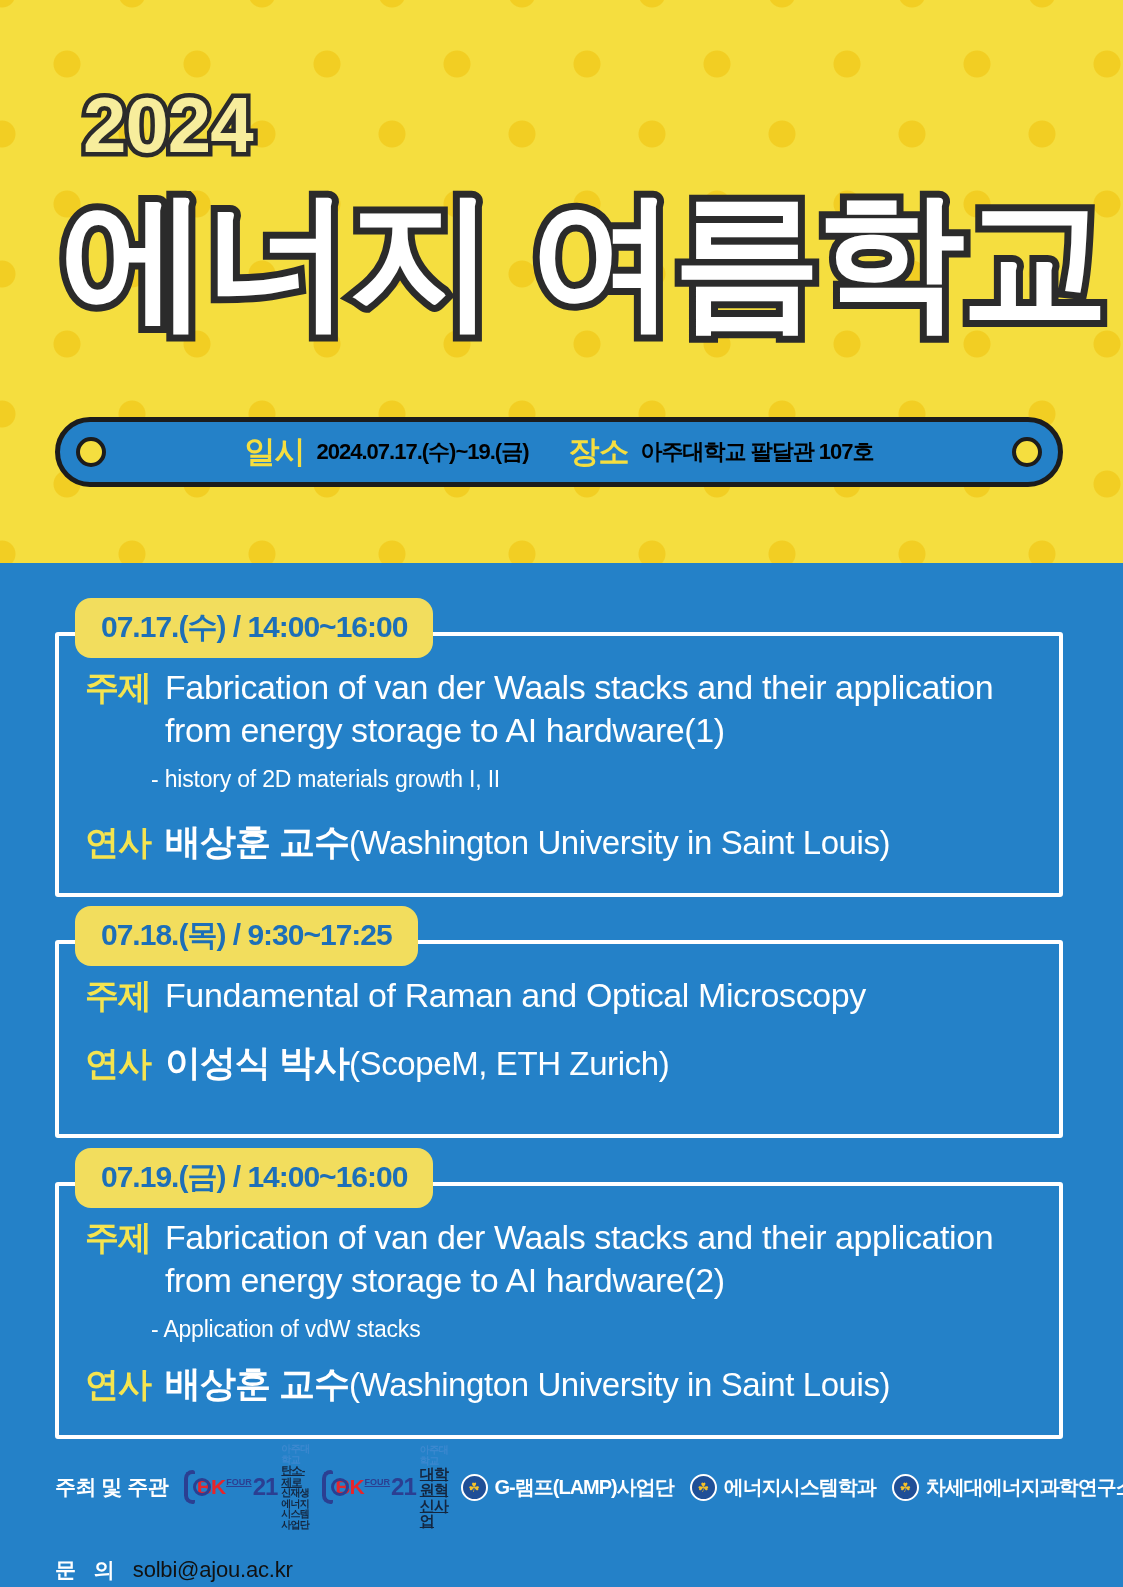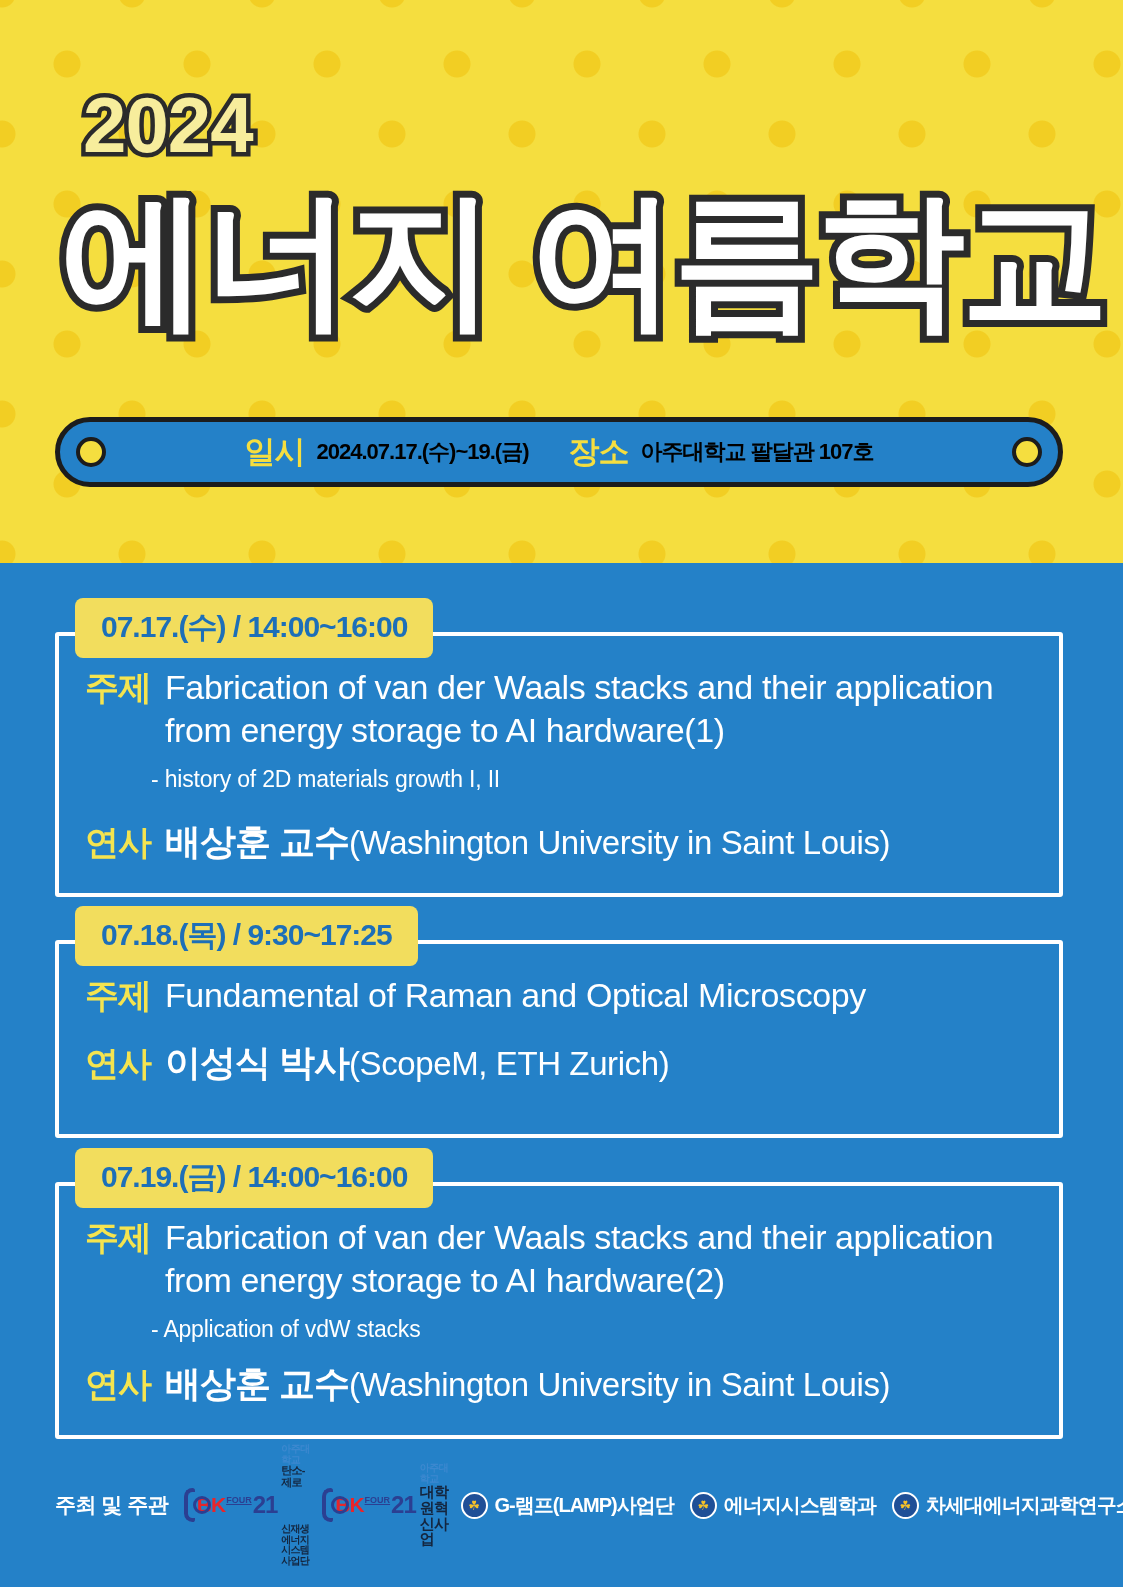--- a/index.html
+++ b/index.html
@@ -63,21 +63,21 @@
   .pill-label{color:#f5de3f;font-size:31px;font-weight:900;letter-spacing:-1px;}
   .pill-val{color:#000000;font-size:22px;font-weight:800;letter-spacing:-1px;}
   .pill-gap{width:16px;}
 
   
   .session{position:absolute;left:55px;width:1008px;}
   .tag{
     position:absolute;left:20px;top:0;z-index:3;
     background:#f2dd5d;color:#1d6fb8;
     font-size:30px;font-weight:900;letter-spacing:-1px;
-    padding:9px 26px 10px 26px;border-radius:8px;
+    padding:9px 26px 10px 26px;border-radius:16px;
     white-space:nowrap;
   }
   .panel{
     position:absolute;left:0;top:34px;width:1008px;box-sizing:border-box;
     border:4px solid #ffffff;border-radius:3px;
     padding:30px 24px 26px 26px;
   }
   .row{display:flex;align-items:flex-start;}
   .kw{
     color:#f5e44f;font-size:34px;font-weight:900;letter-spacing:-1px;
@@ -114,22 +114,22 @@
   .bk-head:after{
     content:"";position:absolute;left:5px;top:4px;width:12px;height:12px;
     border:3px solid #2b3f92;border-radius:50%;
   }
   .bk-b{color:#e8252a;font-size:21px;font-weight:700;letter-spacing:-1px;}
   .bk-four{color:#2b3f92;font-size:9px;font-weight:900;letter-spacing:0px;
            line-height:1;margin:0 1px 9px 1px;text-decoration:underline;}
   .bk-21{color:#2b3f92;font-size:24px;font-weight:900;letter-spacing:-1px;margin-right:4px;}
   .bk-txt{display:flex;flex-direction:column;line-height:1.05;}
   .bk-t1{color:#3c88cf;font-size:10px;font-weight:800;letter-spacing:-0.5px;}
-  .bk-t2{color:#14263f;font-size:11px;font-weight:900;letter-spacing:-0.8px;}
-  .bk-t3{color:#14263f;font-size:10px;font-weight:900;letter-spacing:-0.8px;margin-top:36px;}
+  .bk-t2{color:#14263f;font-size:11px;font-weight:900;letter-spacing:-0.8px;text-decoration:underline;}
+  .bk-t3{color:#14263f;font-size:10px;font-weight:900;letter-spacing:-0.8px;}
 
   
   .emblem{
     width:23px;height:23px;border-radius:50%;
     background:#1f4f97;border:2px solid #ffffff;
     display:flex;align-items:center;justify-content:center;
     margin-right:7px;flex:0 0 auto;
   }
   .emblem span{color:#f5c12a;font-size:13px;font-weight:900;line-height:1;}
   .org-name{color:#ffffff;font-size:20px;font-weight:900;letter-spacing:-1px;}

